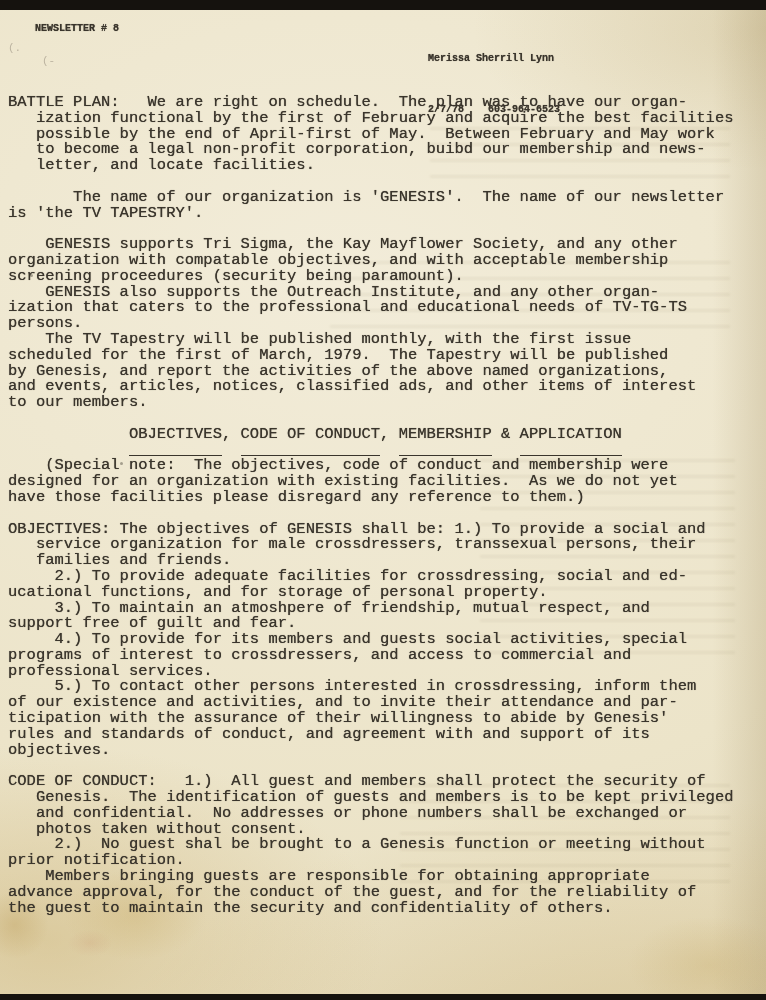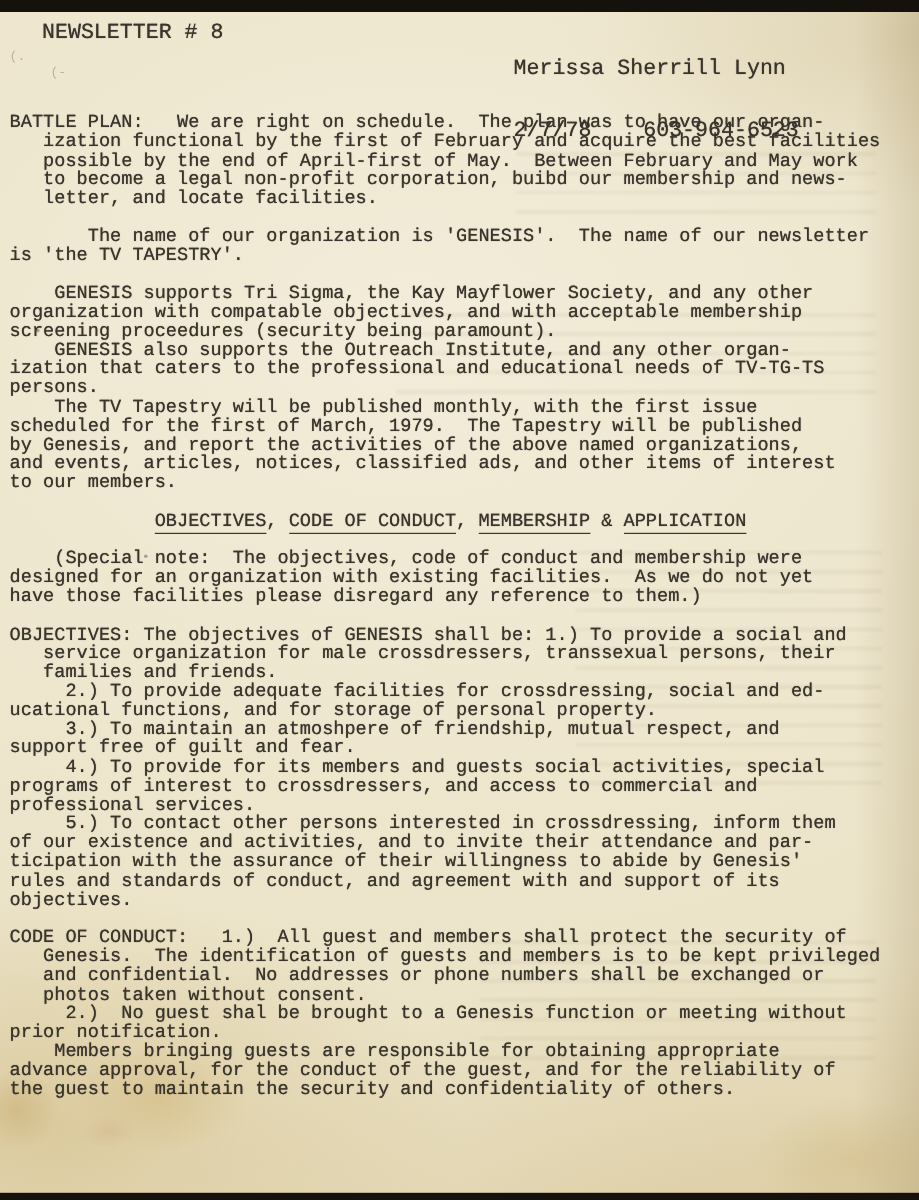--- a/index.html
+++ b/index.html
@@ -9,29 +9,29 @@
       radial-gradient(520px 300px at 6% 94%, rgba(202,176,112,0.45), rgba(202,176,112,0) 65%),
       radial-gradient(900px 420px at 88% 106%, rgba(198,170,104,0.38), rgba(198,170,104,0) 62%),
       radial-gradient(420px 200px at 100% 3%, rgba(170,145,85,0.22), rgba(170,145,85,0) 70%),
       radial-gradient(1300px 950px at 45% 28%, #f2ecd9 0%, #ece4c9 55%, #e4d9ba 100%);
     font-family:"Liberation Mono","DejaVu Sans Mono",monospace;
     color:#3a352c;
   }
   .scan-bar{position:absolute;left:0;width:766px;background:#15120e;z-index:5;}
   .scan-bar.top{top:0;height:10px;}
   .scan-bar.bottom{bottom:0;height:6px;}
-  .txt{position:absolute;white-space:pre;font-size:18px;line-height:17px;
-       text-shadow:0 0 0.7px rgba(47,42,34,0.85);}
+  .txt{position:absolute;white-space:pre;font-size:10px;line-height:17px;
+       text-shadow:0 0 0.7px rgba(47,42,34,0.85);font-weight:bold;}
   #newsletter-label{left:35px;top:20px;}
   #sender-block{left:428px;top:16px;}
   #sender-block div{height:17px;}
   #document-body{position:absolute;left:8px;top:95px;white-space:pre;
        font-size:15.5px;text-shadow:0 0 0.7px rgba(47,42,34,0.85);}
   #document-body .line{height:15.8px;line-height:15.8px;}
-  .u{border-bottom:1.4px solid #3a352c;padding-bottom:1px;}
+  .u{border-bottom:1.4px solid #3a352c;padding-bottom:12px;}
   .pencil-mark{position:absolute;color:#92897a;opacity:0.55;font-size:11px;
        font-family:"Liberation Mono","DejaVu Sans Mono",monospace;white-space:pre;}
   .speck{position:absolute;width:3px;height:3px;border-radius:50%;background:#5c554a;opacity:0.5;}
   .ghost{position:absolute;opacity:0.09;filter:blur(1.3px);
        background:repeating-linear-gradient(180deg, rgba(0,0,0,0) 0 9px, #8d8060 9px 12px, rgba(0,0,0,0) 12px 16px);}
   .stain{position:absolute;border-radius:50%;pointer-events:none;}
   .stain.s1{left:40px;top:855px;width:190px;height:120px;
        background:radial-gradient(closest-side, rgba(198,168,96,0.30), rgba(198,168,96,0) 75%);}
   .stain.s2{left:-30px;top:880px;width:90px;height:90px;
        background:radial-gradient(closest-side, rgba(188,156,88,0.35), rgba(188,156,88,0) 75%);}

